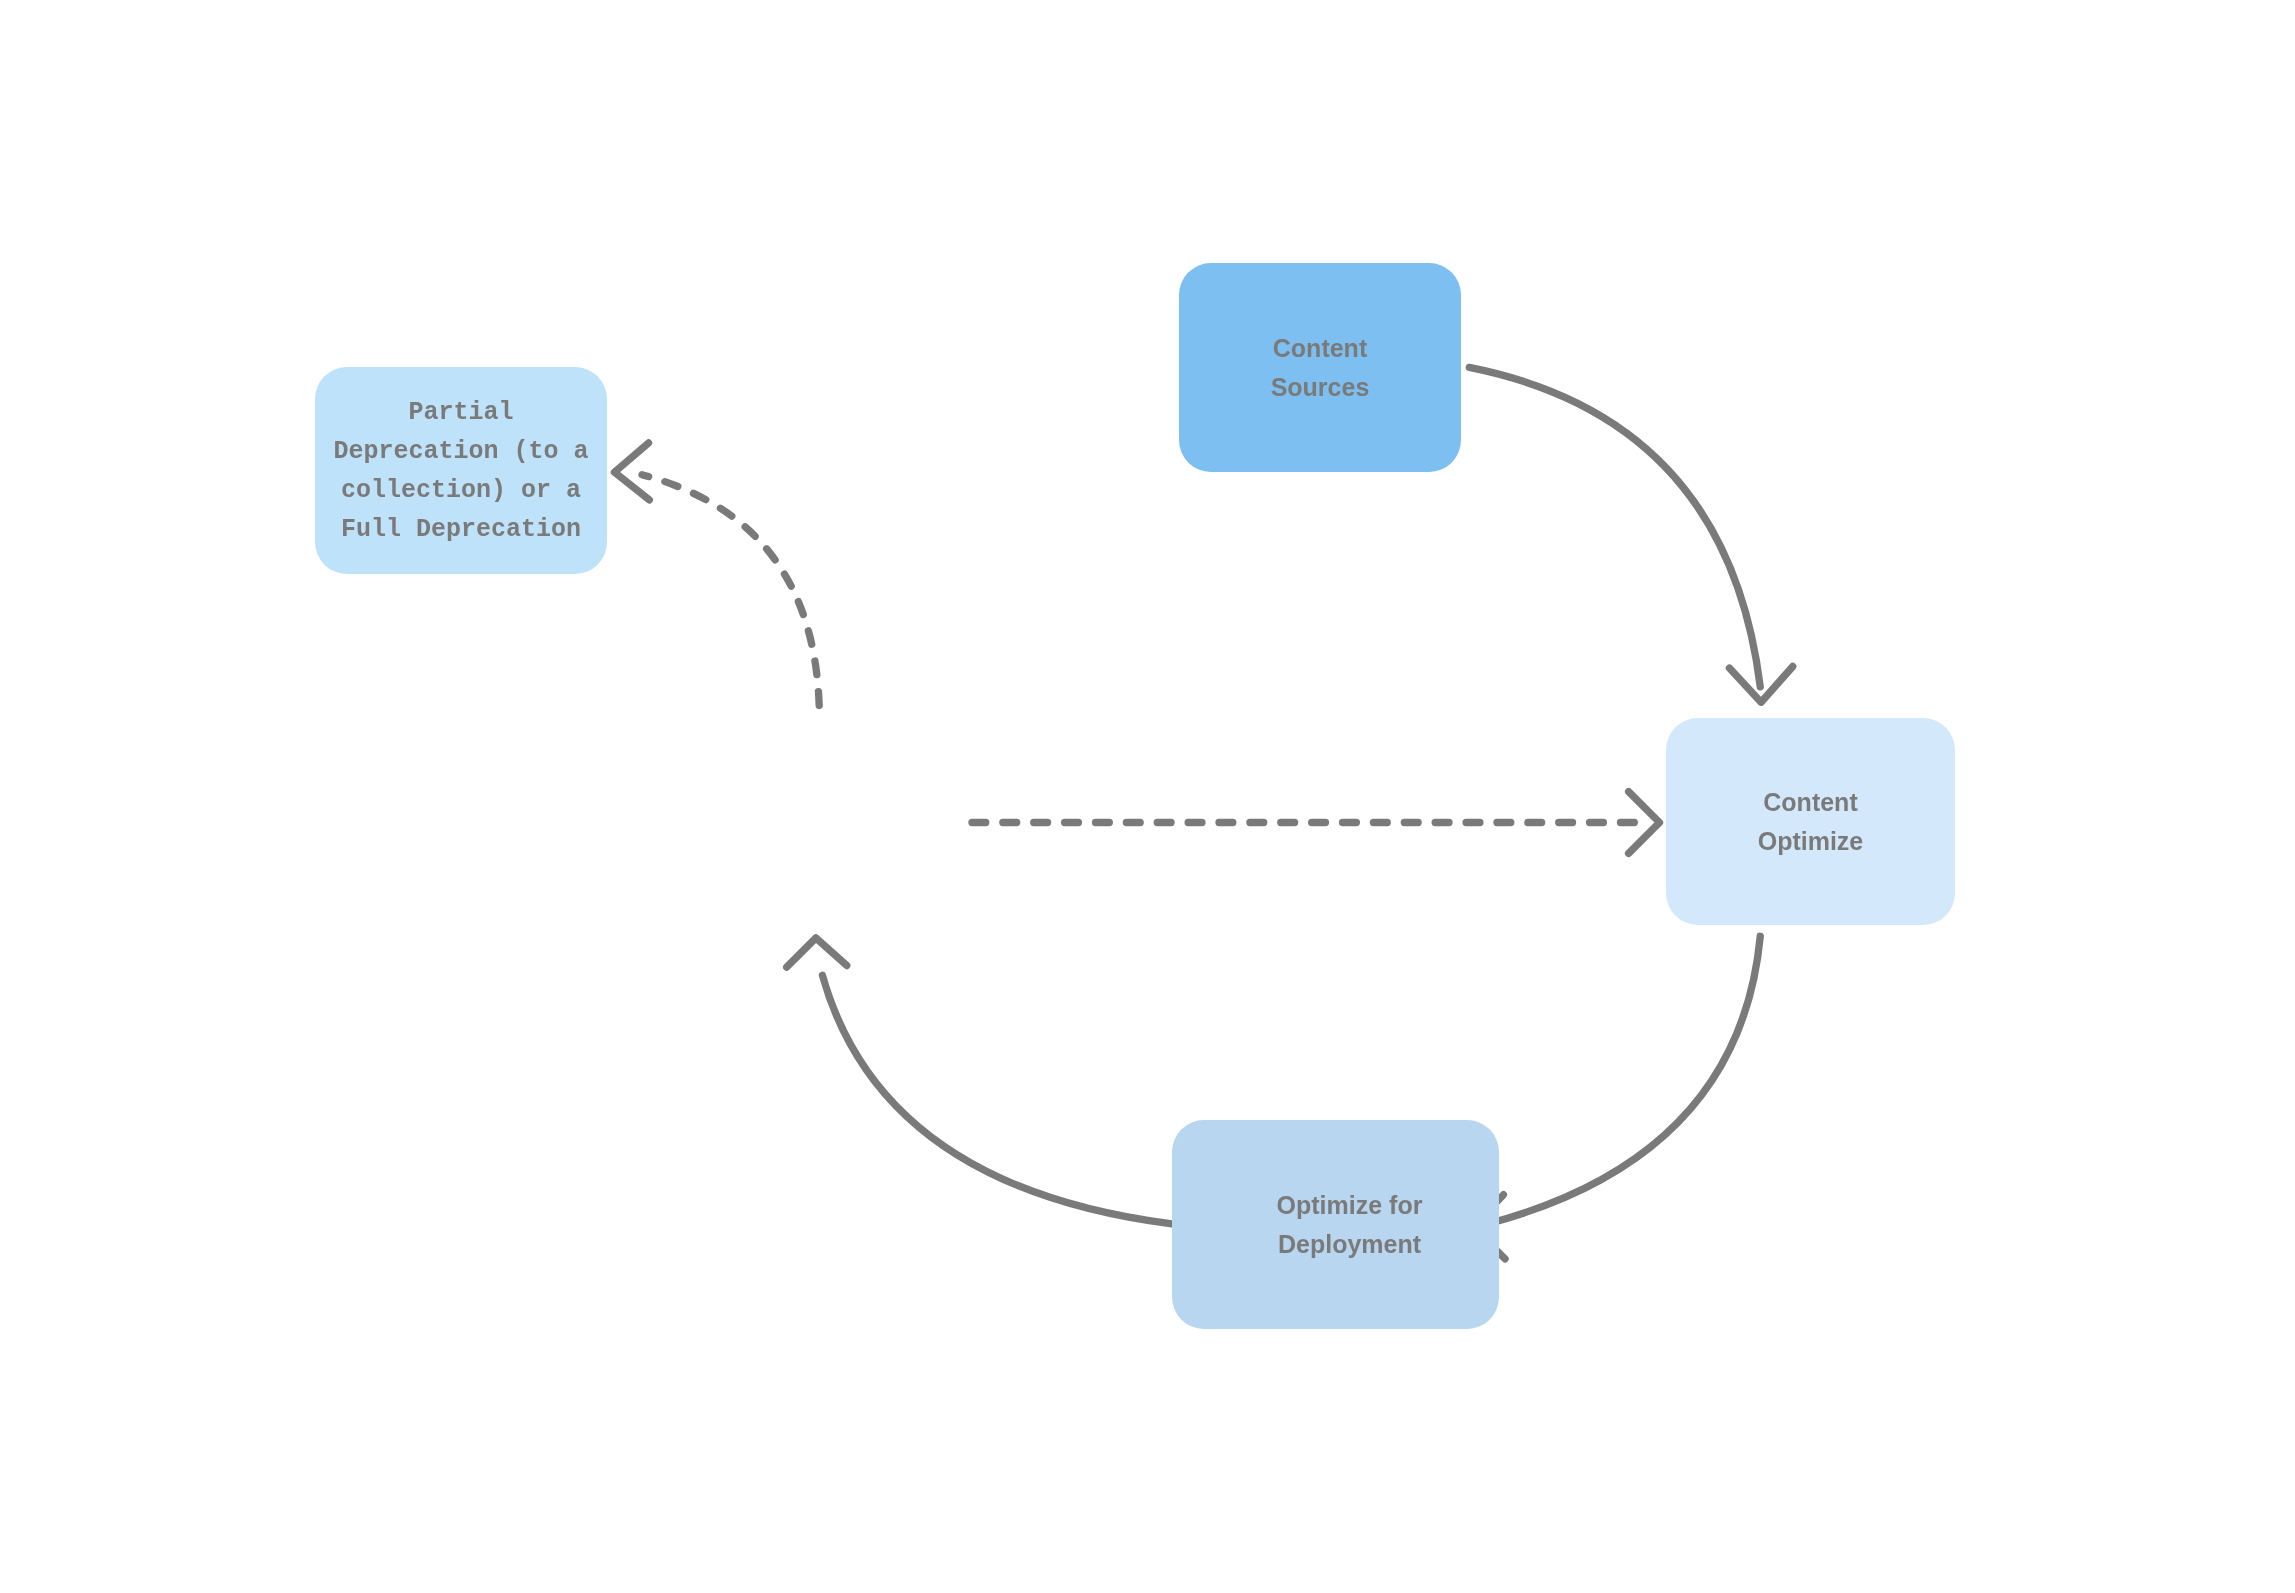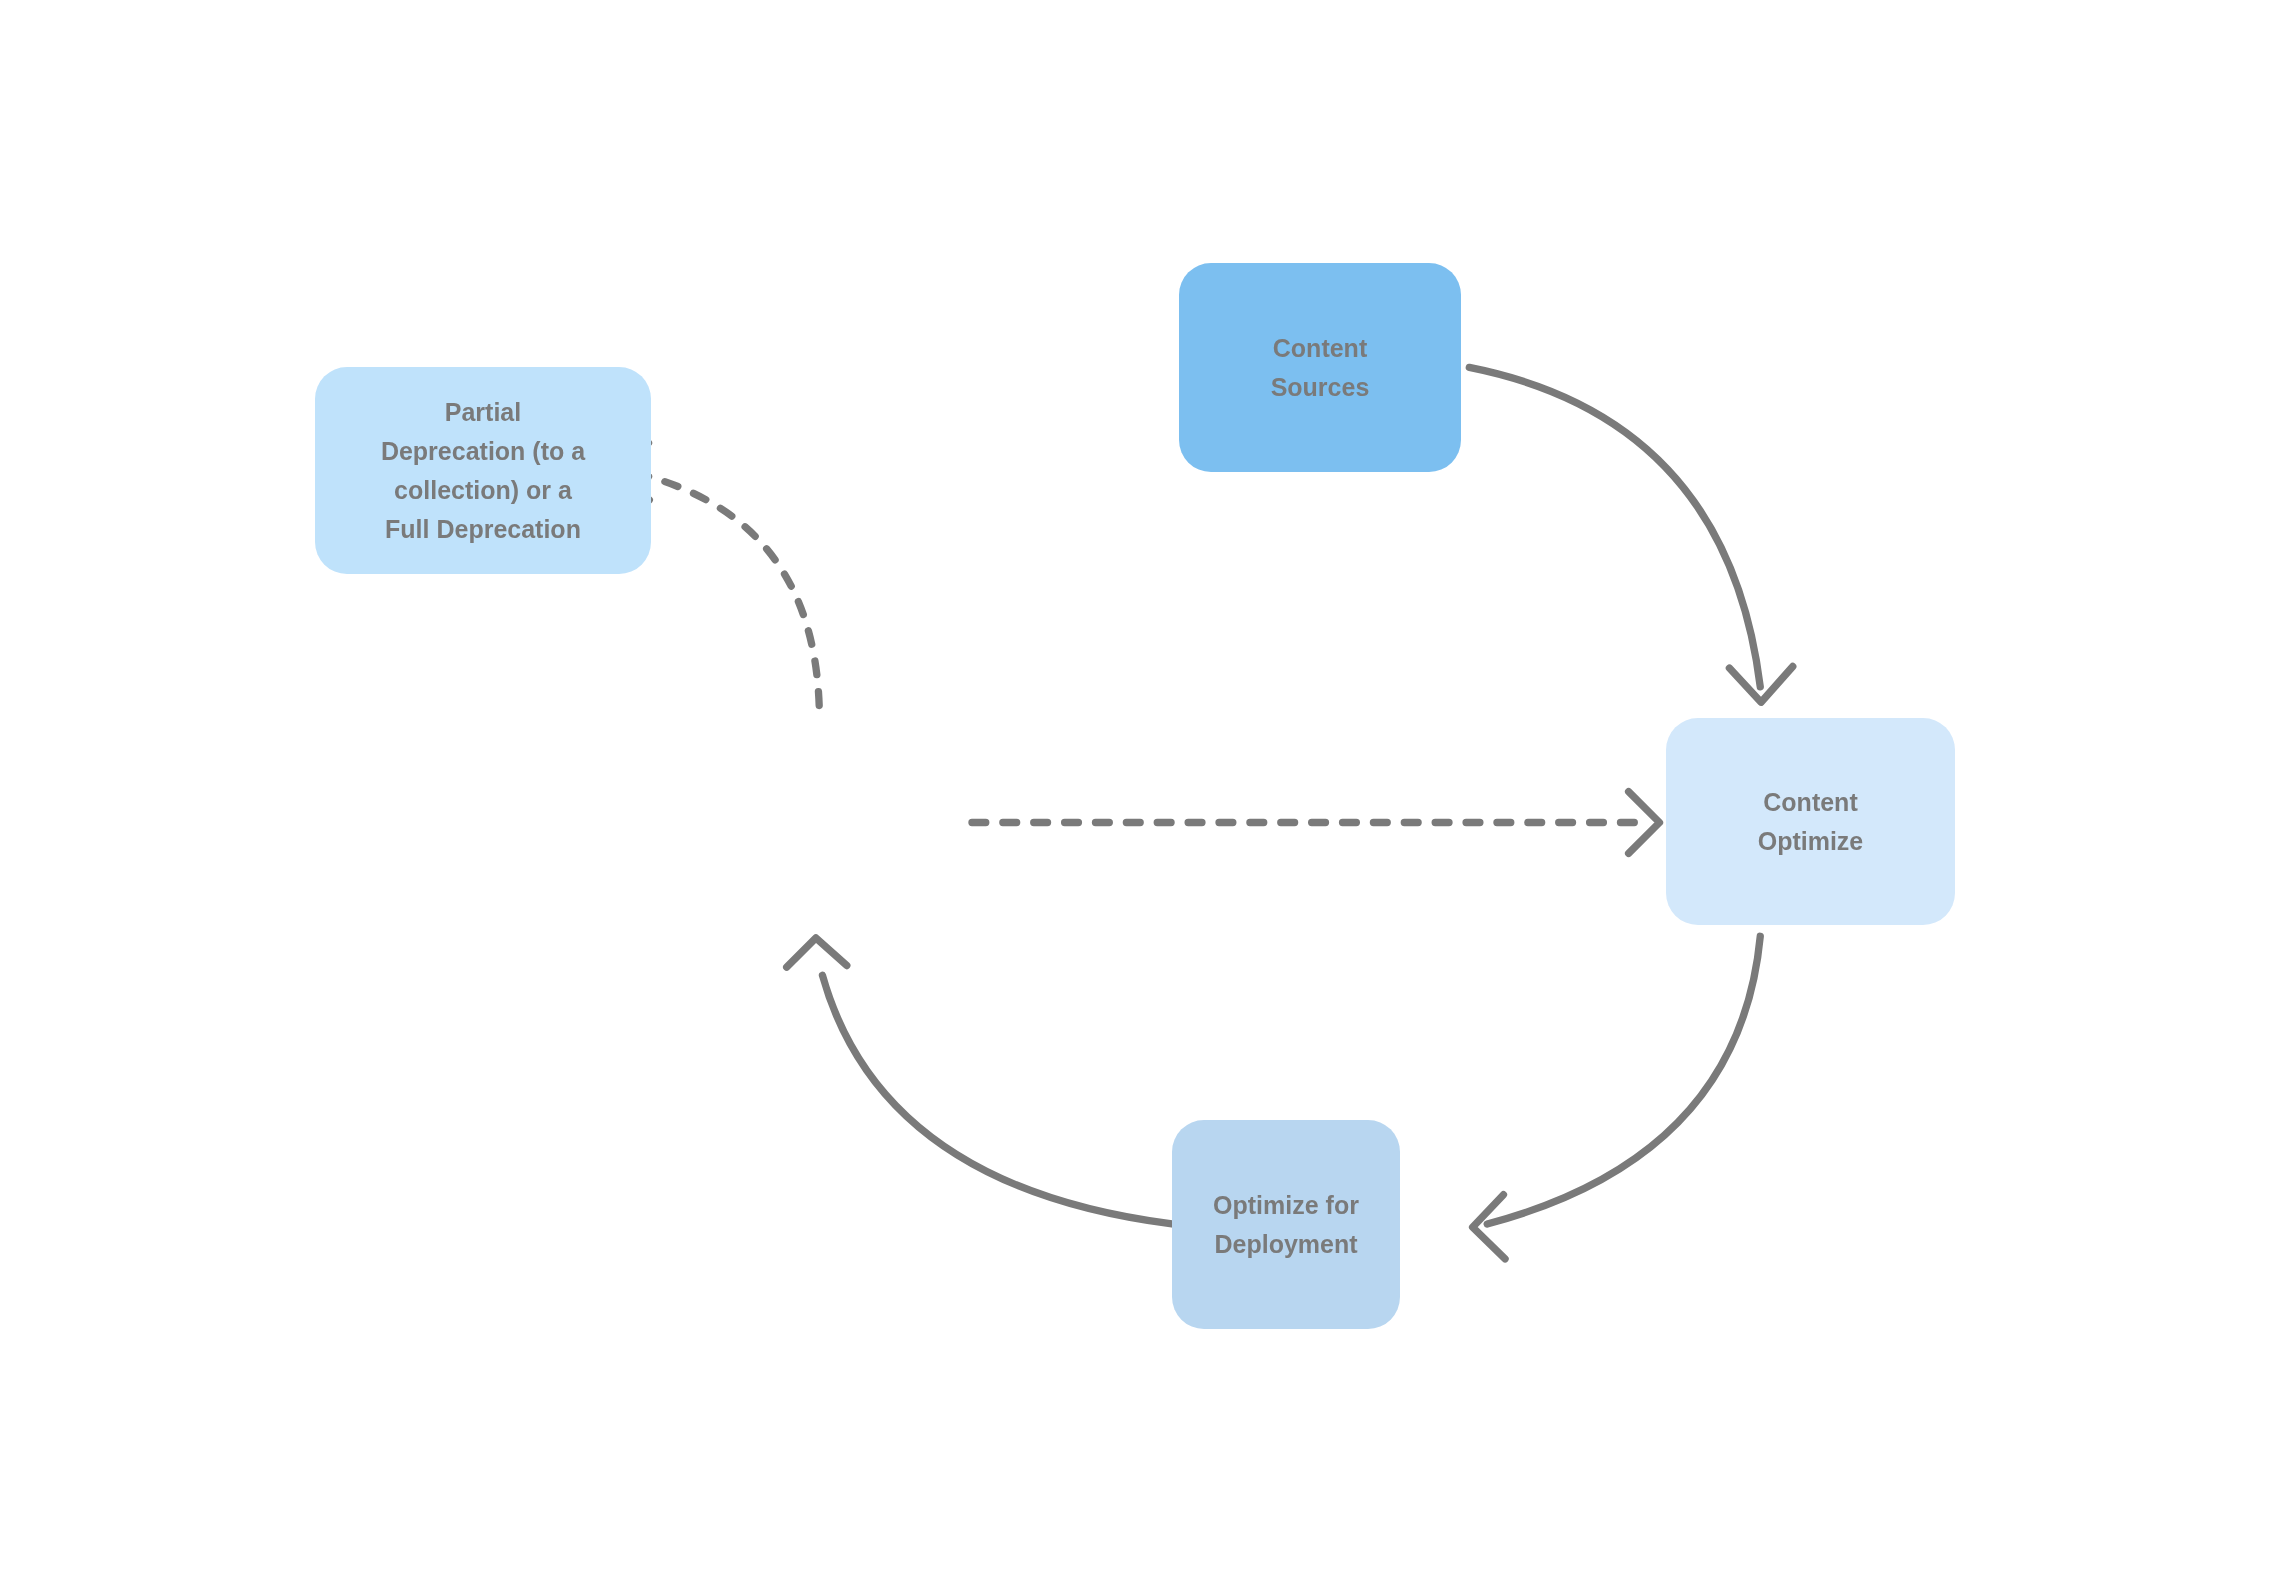--- a/index.html
+++ b/index.html
@@ -37,24 +37,24 @@
     justify-content: center;
     text-align: center;
     font-weight: 700;
     font-size: 25px;
     line-height: 39px;
   }
   .node .line {
     display: block;
   }
   .n-content-sources      { left: 1179px; top: 263px;  width: 282px; height: 209px; }
-  .n-partial-deprecation  { left: 315px;  top: 367px;  width: 336px; height: 207px; }
+  .n-partial-deprecation  { left: 315px;  top: 367px;  width: 292px; height: 207px; font-family: Liberation Mono, monospace; }
   .n-update-maintain      { left: 680px;  top: 718px;  width: 285px; height: 207px; }
   .n-content-vetting      { left: 1666px; top: 718px;  width: 289px; height: 207px; }
-  .n-optimize-deployment  { left: 1172px; top: 1120px; width: 228px; height: 209px; }
+  .n-optimize-deployment  { left: 1172px; top: 1120px; width: 299px; height: 209px; padding-left: 28px; }
 </style>
 </head>
 <body>
 
 <div class="canvas" style="background-color: rgb(255, 255, 255); color: rgb(122, 122, 122);">
 
   <svg class="edges-layer" viewBox="0 0 2824 1960" stroke="#7a7a7a">
 
     <g>
       <path d="M 1808 452 Q 2125 515 2166 845"></path>

